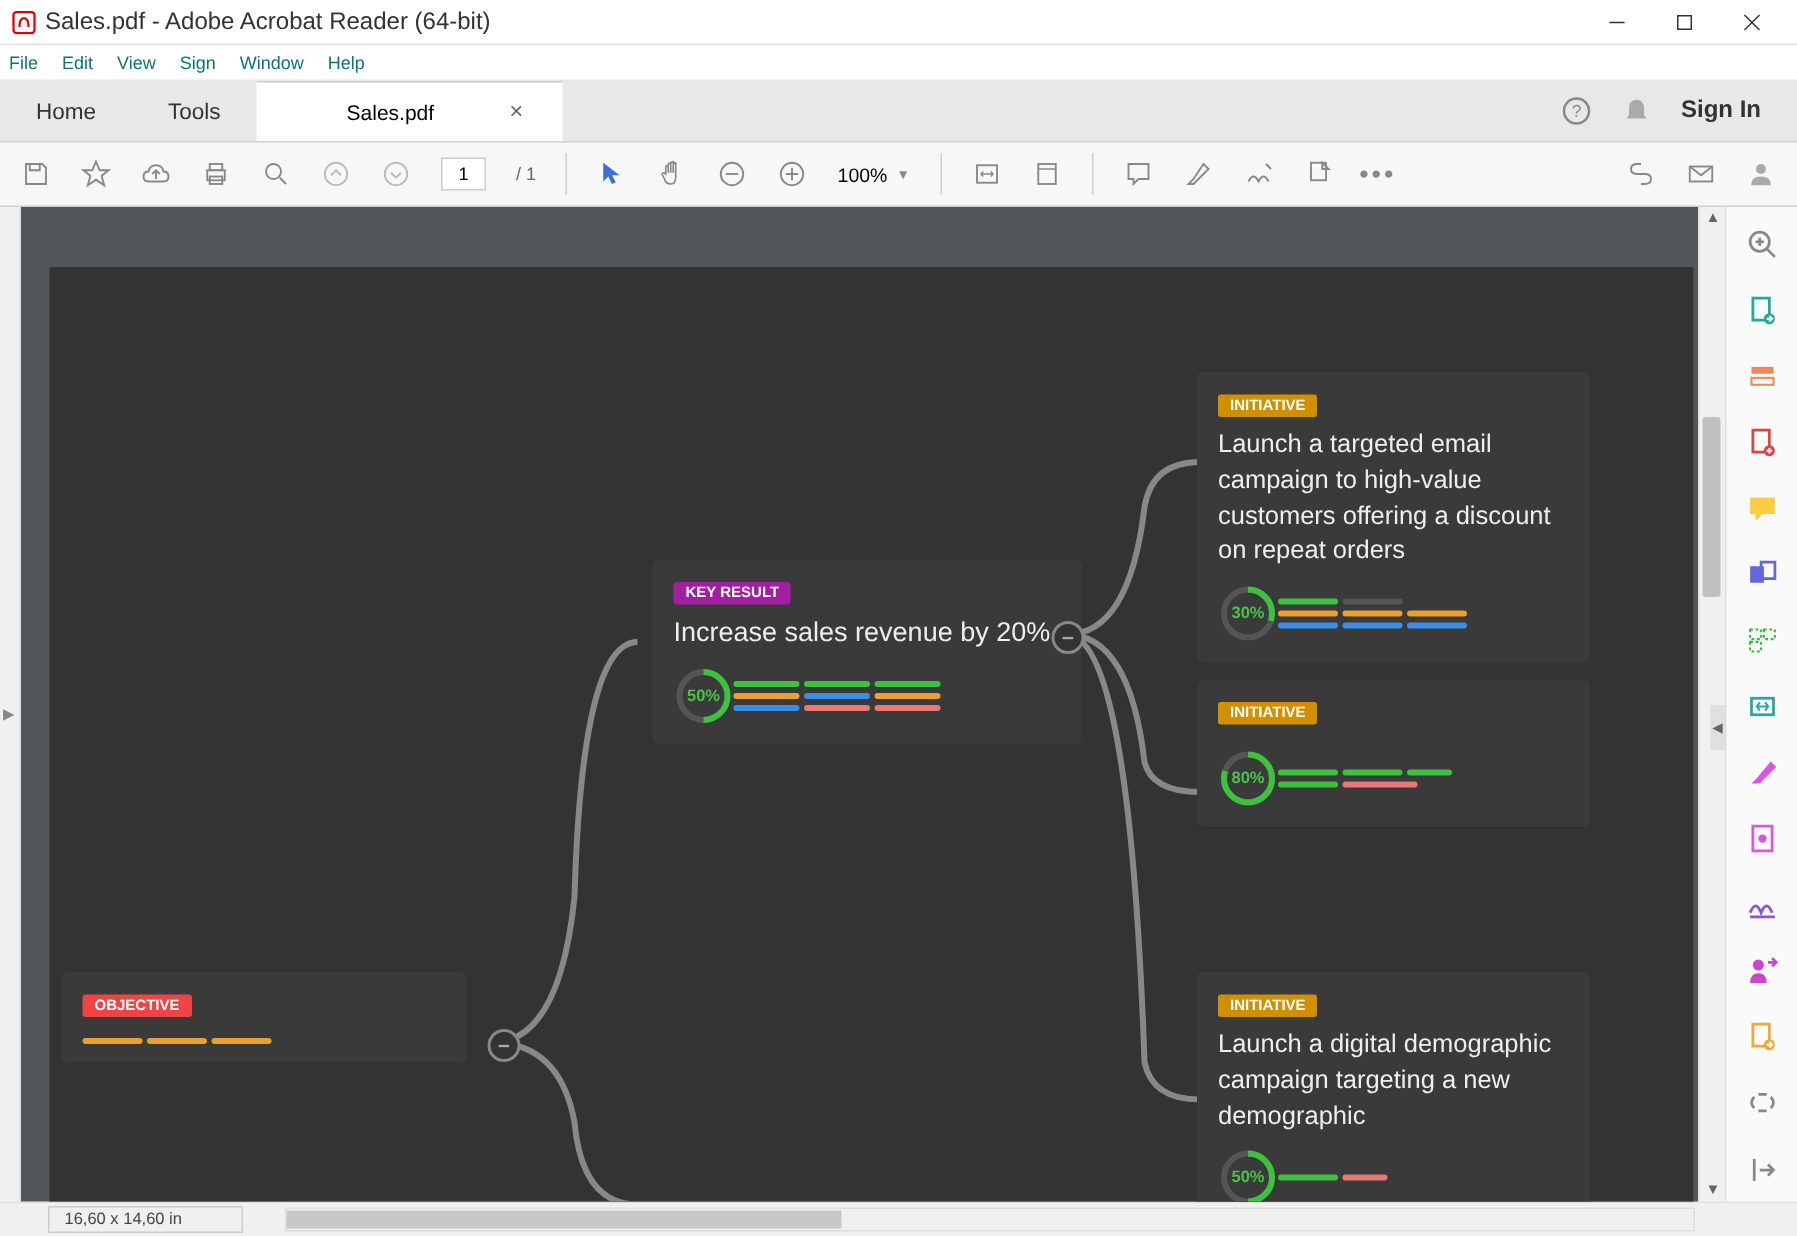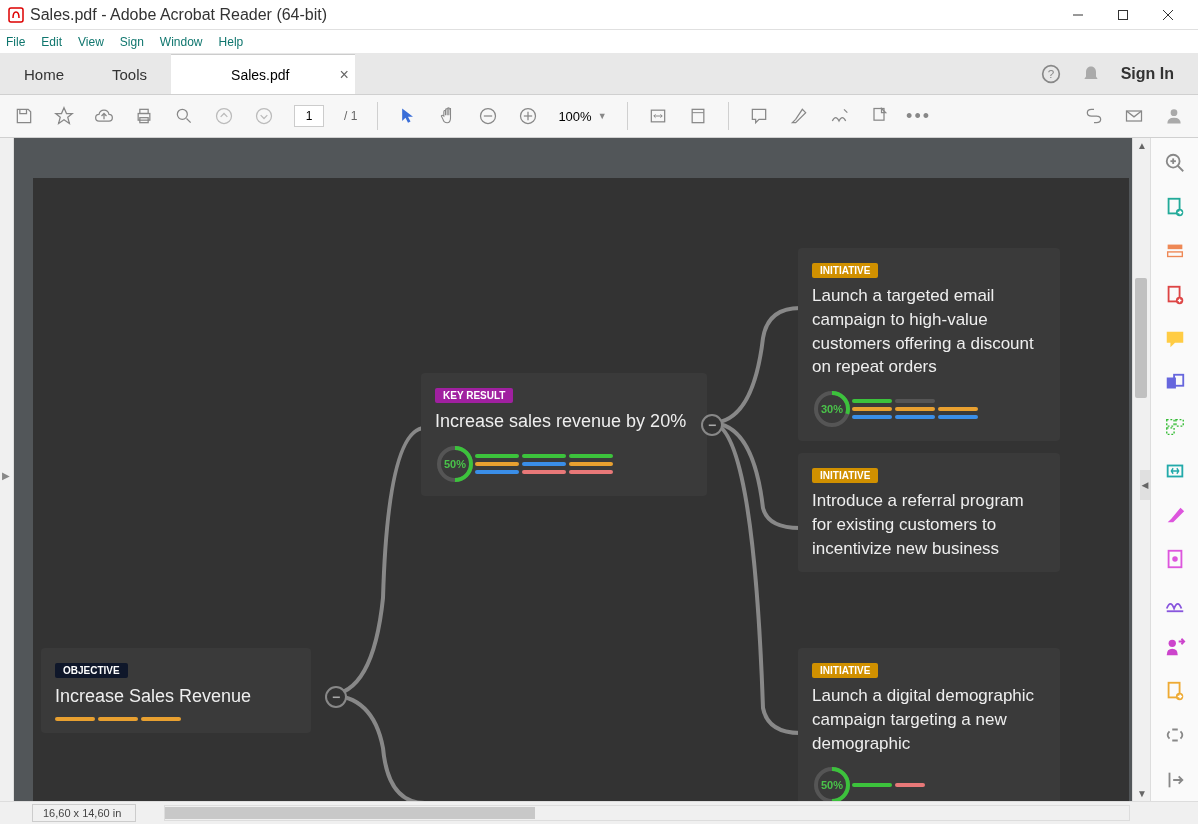--- a/index.html
+++ b/index.html
@@ -13,21 +13,21 @@
 .win-btn { width: 45px; height: 30px; display: flex; align-items: center; justify-content: center; cursor: pointer; }
 .win-btn svg { stroke: #333; }
 
 
 .menubar { height: 24px; display: flex; align-items: center; padding: 0 6px; background: #fff; font-size: 12px; gap: 16px; border-bottom: 1px solid #e8e8e8; }
 .menubar span { color: #0f766e; cursor: default; }
 
 
 .tabrow { height: 40px; background: #e8e8e8; display: flex; align-items: stretch; }
 .tab-btn { padding: 0 24px; display: flex; align-items: center; font-size: 15px; color: #333; cursor: default; }
-.doc-tab { background: #fff; border-top: 1px solid #ccc; display: flex; align-items: center; padding: 0 6px 0 60px; gap: 50px; font-size: 14px; position: relative; }
+.doc-tab { background: #fff; border-top: 1px solid #ccc; display: flex; align-items: center; padding: 0 26px 0 60px; gap: 50px; font-size: 14px; position: relative; }
 .doc-tab .close { font-size: 16px; color: #666; cursor: pointer; }
 .tabrow-right { margin-left: auto; display: flex; align-items: center; gap: 20px; padding-right: 24px; }
 .tabrow-right .ico { width: 20px; height: 20px; color: #888; }
 .signin { font-size: 16px; font-weight: 600; color: #333; }
 
 
 .toolbar { height: 44px; border-top: 1px solid #d0d0d0; border-bottom: 1px solid #d0d0d0; background: #f7f7f7; display: flex; align-items: center; padding: 0 14px; gap: 20px; }
 .tool-ico { width: 20px; height: 20px; color: #666; display: flex; align-items: center; justify-content: center; }
 .tool-sep { width: 1px; height: 28px; background: #d0d0d0; }
 .page-input { width: 30px; height: 22px; border: 1px solid #ccc; text-align: center; font-size: 12px; }
@@ -47,29 +47,29 @@
 .scrollbar-v .arrow-up { position: absolute; top: 2px; left: 4px; font-size: 10px; color: #666; }
 .scrollbar-v .arrow-down { position: absolute; bottom: 2px; left: 4px; font-size: 10px; color: #666; }
 .collapse-handle { position: absolute; right: 0; top: 50%; width: 10px; height: 30px; background: #e0e0e0; display: flex; align-items: center; justify-content: center; font-size: 9px; color: #666; }
 
 
 .rsidebar { width: 48px; background: #fafafa; border-left: 1px solid #ddd; display: flex; flex-direction: column; align-items: center; padding-top: 14px; gap: 22px; }
 .rsidebar .ico { width: 22px; height: 22px; }
 
 
 .statusbar { height: 23px; background: #f0f0f0; border-top: 1px solid #ddd; display: flex; align-items: center; }
-.statusbar .size { font-size: 11px; color: #444; padding: 0 10px; border: 1px solid #ccc; height: 18px; display: flex; align-items: center; margin-left: 32px; width: 104px; }
+.statusbar .size { font-size: 11px; color: #444; padding: 0 10px; border: 1px solid #ccc; height: 18px; display: flex; align-items: center; margin-left: 32px; width: 130px; }
 .hscroll { flex: 1; height: 16px; background: #f0f0f0; margin: 0 8px; position: relative; border: 1px solid #ddd; }
 .hscroll .thumb { position: absolute; left: 0; top: 1px; width: 370px; height: 12px; background: #c8c8c8; }
 
 
 .page { position: absolute; left: 19px; top: 40px; width: 1096px; height: 625px; background: #333333; }
 .node { position: absolute; background: #3a3a3a; border-radius: 4px; padding: 12px 14px; }
 .tag { display: inline-block; padding: 2px 8px; font-size: 10px; font-weight: 700; color: #fff; border-radius: 2px; margin-bottom: 6px; }
-.tag.obj { background: #0f172a; }
+.tag.obj { background: #ef4444; }
 .tag.kr { background: #a020a0; }
 .tag.init { background: #d09000; }
 .node-title { color: #eee; font-size: 18px; line-height: 1.4; }
 .node-title.small { font-size: 17px; }
 .progress-row { display: flex; align-items: center; gap: 0; margin-top: 10px; }
 .pct-ring { position: relative; width: 40px; height: 40px; }
 .pct-ring svg { transform: rotate(-90deg); }
 .pct-ring .pct-label { position: absolute; top: 0; left: 0; width: 100%; height: 100%; display: flex; align-items: center; justify-content: center; font-size: 11px; color: #4ac24a; font-weight: 600; }
 .bars { display: flex; flex-direction: column; gap: 4px; }
 .bar-line { display: flex; gap: 3px; }
@@ -236,30 +236,29 @@
         <svg class="connector" style="left:0;top:0;" width="1096" height="625">
           <path d="M 295 517 Q 340 517 350 420 Q 355 250 392 250"></path>
           <path d="M 295 517 Q 340 517 350 570 Q 355 625 392 625"></path>
           <path d="M 678 245 Q 720 245 730 160 Q 735 130 767 130"></path>
           <path d="M 678 245 Q 720 245 730 330 Q 735 350 767 350"></path>
           <path d="M 678 245 Q 720 245 730 530 Q 735 555 767 555"></path>
         </svg>
 
         <div class="node" style="left:8px; top:470px; width:270px;">
           <span class="tag obj">OBJECTIVE</span>
-          <div class="node-title">Increase Sales Revenue</div>
           <div class="mini-bars">
             <div class="bar-seg" style="background:#e8a030"></div>
             <div class="bar-seg" style="background:#e8a030"></div>
             <div class="bar-seg" style="background:#e8a030"></div>
           </div>
         </div>
         <div class="collapse-circle" style="left:292px; top:508px;">−</div>
 
-        <div class="node" style="left:388px; top:195px; width:286px;">
+        <div class="node" style="left:402px; top:195px; width:286px;">
           <span class="tag kr">KEY RESULT</span>
           <div class="node-title">Increase sales revenue by 20%</div>
           <div class="progress-row">
             <div class="pct-ring">
               <svg width="40" height="40">
                   <circle cx="20" cy="20" r="16" stroke="#555" stroke-width="4" fill="none"></circle>
                   <circle cx="20" cy="20" r="16" stroke="#3cc23c" stroke-width="4" fill="none" stroke-dasharray="50 100" pathLength="100"></circle>
                 </svg>
               <div class="pct-label">50%</div>
             </div>
@@ -309,21 +308,40 @@
                   <div class="bar-seg" style="width:40px;background:#3a8ee8"></div>
                   <div class="bar-seg" style="width:40px;background:#3a8ee8"></div>
                   <div class="bar-seg" style="width:40px;background:#3a8ee8"></div>
                 </div>
             </div>
           </div>
         </div>
 
         <div class="node" style="left:765px; top:275px; width:262px;">
           <span class="tag init">INITIATIVE</span>
-          <div class="node-title small">Introduce a referral program for existing customers to incentivize new business</div>
+          <div class="progress-row">
+            <div class="pct-ring">
+              <svg width="40" height="40">
+                  <circle cx="20" cy="20" r="16" stroke="#555" stroke-width="4" fill="none"></circle>
+                  <circle cx="20" cy="20" r="16" stroke="#3cc23c" stroke-width="4" fill="none" stroke-dasharray="80 100" pathLength="100"></circle>
+                </svg>
+              <div class="pct-label">80%</div>
+            </div>
+            <div class="bars">
+              <div class="bar-line">
+                  <div class="bar-seg" style="width:40px;background:#3cc23c"></div>
+                  <div class="bar-seg" style="width:40px;background:#3cc23c"></div>
+                  <div class="bar-seg" style="width:30px;background:#3cc23c"></div>
+                </div>
+              <div class="bar-line">
+                  <div class="bar-seg" style="width:40px;background:#3cc23c"></div>
+                  <div class="bar-seg" style="width:50px;background:#e87878"></div>
+                </div>
+            </div>
+          </div>
         </div>
 
         <div class="node" style="left:765px; top:470px; width:262px;">
           <span class="tag init">INITIATIVE</span>
           <div class="node-title small">Launch a digital demographic campaign targeting a new demographic</div>
           <div class="progress-row">
             <div class="pct-ring">
               <svg width="40" height="40">
                   <circle cx="20" cy="20" r="16" stroke="#555" stroke-width="4" fill="none"></circle>
                   <circle cx="20" cy="20" r="16" stroke="#3cc23c" stroke-width="4" fill="none" stroke-dasharray="50 100" pathLength="100"></circle>

